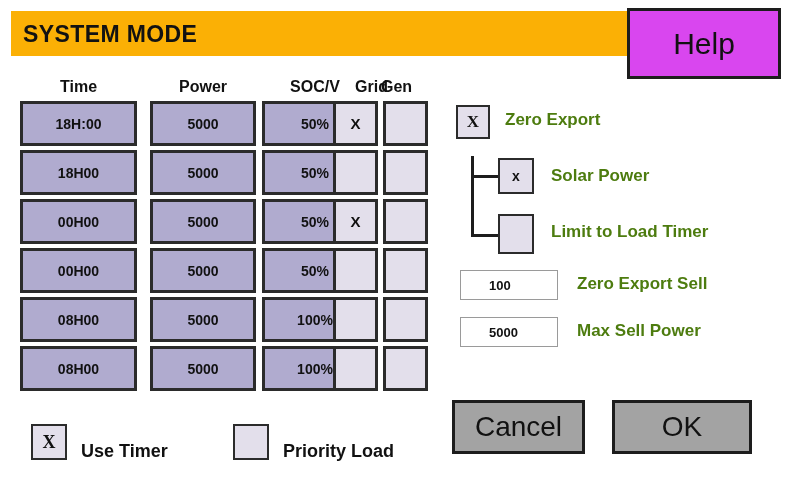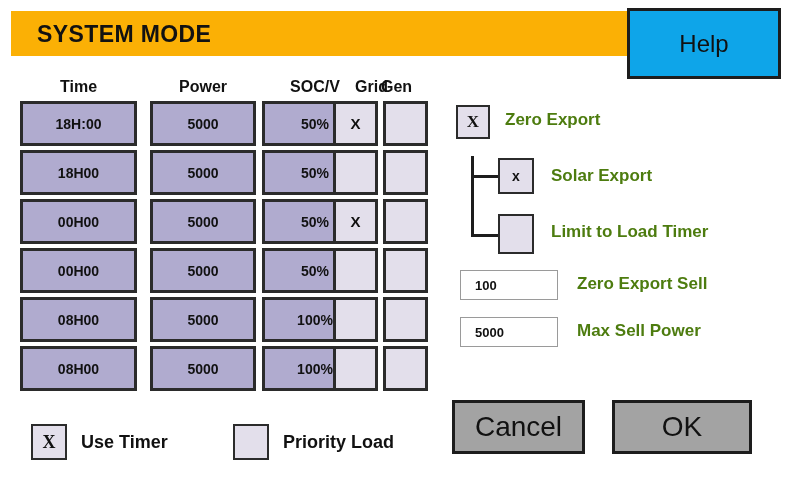--- a/index.html
+++ b/index.html
@@ -9,28 +9,28 @@
     -webkit-font-smoothing:antialiased;
   }
   .root{position:absolute;inset:0;}
 
   
   .titlebar{
     position:absolute;left:11px;top:11px;width:617px;height:45px;
     background:#FBB005;
   }
   .titlebar .txt{
-    position:absolute;left:26px;top:50%;transform:translateY(-50%);
+    position:absolute;left:12px;top:50%;transform:translateY(-50%);
     font-size:23px;font-weight:bold;color:#121212;letter-spacing:.4px;
   }
   .help-btn{
     position:absolute;left:627px;top:8px;width:148px;height:65px;
-    background:#0ea5e9;border:3px solid #1d1d1d;
+    background:#d946ef;border:3px solid #1d1d1d;
     display:flex;align-items:center;justify-content:center;
-    font-size:24px;color:#111;font-weight:400;
+    font-size:30px;color:#111;font-weight:400;
   }
 
   
   .col-head{
     position:absolute;font-size:16px;font-weight:bold;color:#111;
     text-align:center;top:78px;
   }
   .cell{
     position:absolute;border:3px solid #2b2b2b;background:#b0abcf;
     display:flex;align-items:center;justify-content:center;
@@ -53,30 +53,30 @@
   .opt-label{
     position:absolute;font-size:17px;font-weight:bold;color:#4d7c0f;
     white-space:nowrap;
   }
   .tree-v{position:absolute;background:#1d1d1d;width:3px;}
   .tree-h{position:absolute;background:#1d1d1d;height:3px;}
 
   .num-input{
     position:absolute;background:#ffffff;border:1px solid #9a9a9a;
     box-sizing:border-box;display:flex;align-items:center;
-    font-size:13px;font-weight:bold;color:#111;padding-left:14px;
+    font-size:13px;font-weight:bold;color:#111;padding-left:28px;
   }
 
   
   .legend-box{
     position:absolute;background:#e3dfeb;border:2px solid #2b2b2b;
     display:flex;align-items:center;justify-content:center;box-sizing:border-box;
   }
   .legend-box.serifx{font-family:"Liberation Serif",serif;font-size:18px;font-weight:bold;color:#111;}
-  .legend-label{position:absolute;font-size:18px;font-weight:bold;color:#111;white-space:nowrap;}
+  .legend-label{position:absolute;font-size:18px;font-weight:bold;color:#111;white-space:nowrap;margin-top:9px;}
 
   .act-btn{
     position:absolute;background:#a3a3a3;border:3px solid #1d1d1d;
     display:flex;align-items:center;justify-content:center;
     font-size:28px;color:#111;font-weight:400;box-sizing:border-box;
   }
 </style>
 </head>
 <body>
 
@@ -130,21 +130,21 @@
   <div class="chk-cell" style="left:383px;top:346px;width:45px;height:45px;"></div>
 
   <div class="opt-box serifx" style="left:456px;top:105px;width:34px;height:34px;">X</div>
   <div class="opt-label" style="left:505px;top:110px;">Zero Export</div>
 
   <div class="tree-v" style="left:471px;top:156px;height:81px;"></div>
   <div class="tree-h" style="left:471px;top:175px;width:27px;"></div>
   <div class="tree-h" style="left:471px;top:234px;width:27px;"></div>
 
   <div class="opt-box sansx" style="left:498px;top:158px;width:36px;height:36px;">x</div>
-  <div class="opt-label" style="left:551px;top:166px;">Solar Export</div>
+  <div class="opt-label" style="left:551px;top:166px;">Solar Power</div>
 
   <div class="opt-box sansx" style="left:498px;top:214px;width:36px;height:40px;"></div>
   <div class="opt-label" style="left:551px;top:222px;">Limit to Load Timer</div>
 
   <div class="num-input" style="left:460px;top:270px;width:98px;height:30px;">100</div>
   <div class="opt-label" style="left:577px;top:274px;">Zero Export Sell</div>
 
   <div class="num-input" style="left:460px;top:317px;width:98px;height:30px;">5000</div>
   <div class="opt-label" style="left:577px;top:321px;">Max Sell Power</div>
 

